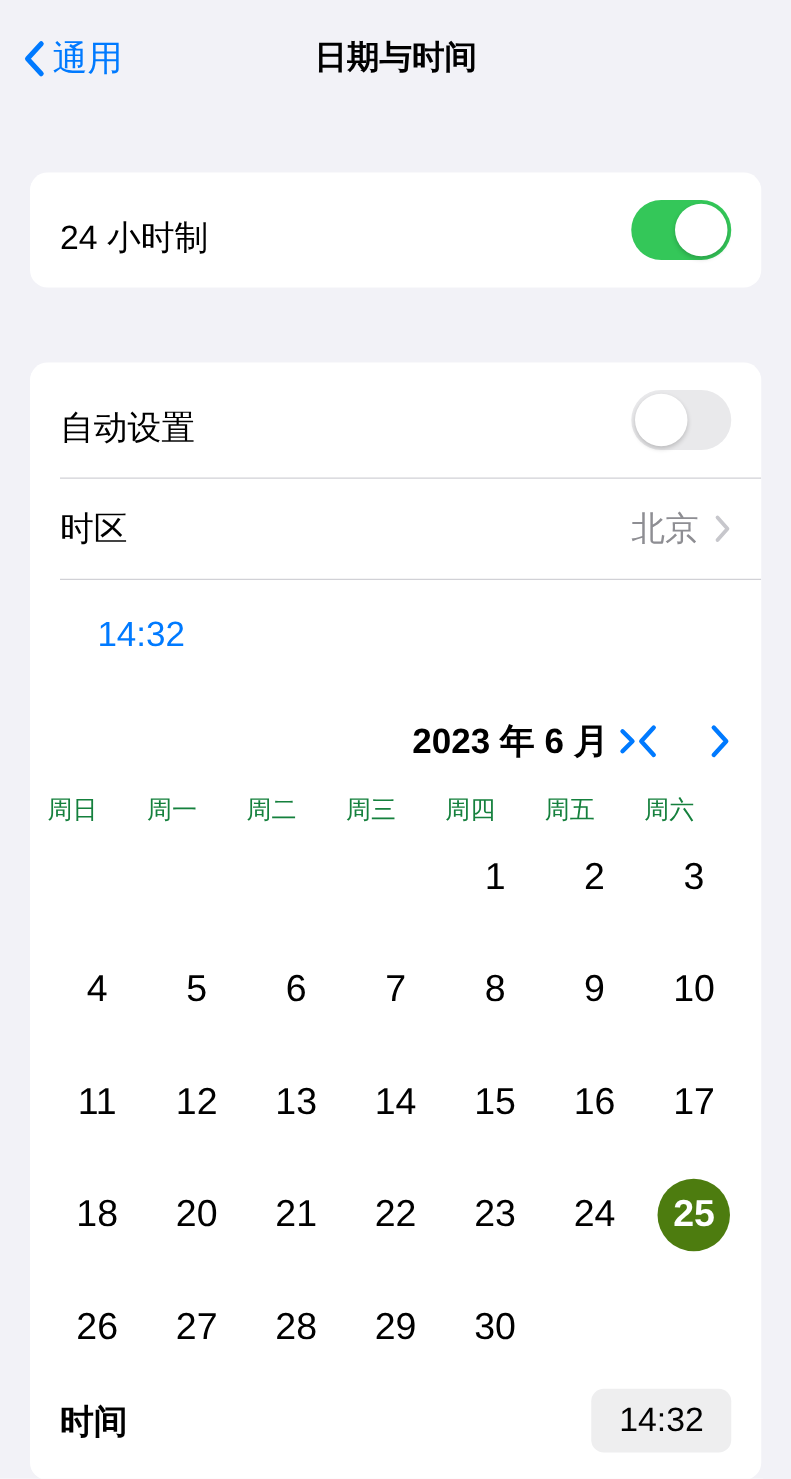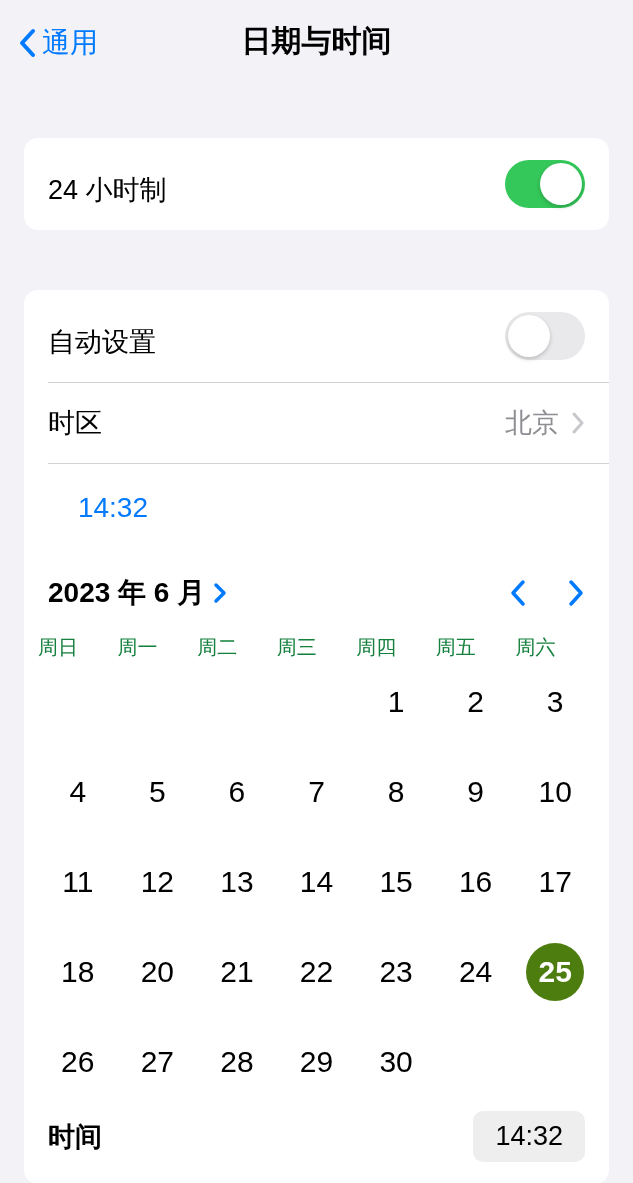--- a/index.html
+++ b/index.html
@@ -9,40 +9,40 @@
       font-family: -apple-system, BlinkMacSystemFont, "Helvetica Neue", sans-serif;
     }
     body {
       background: #f2f2f7;
       width: 633px;
       height: 1183px;
       overflow: hidden;
     }
     .header {
       display: flex;
-      align-items: flex-end;
-      padding: 16px 18px;
+      align-items: flex-start;
+      padding: 28px 18px;
       position: relative;
       height: 78px;
     }
     .back-btn {
       display: flex;
       align-items: center;
       color: #007aff;
       font-size: 28px;
       cursor: pointer;
     }
     .back-chevron {
       margin-right: 6px;
     }
     .header-title {
       position: absolute;
       left: 50%;
       transform: translateX(-50%);
-      font-size: 30px;
+      font-size: 26px;
       font-weight: 600;
       color: #000;
     }
     .section {
       margin: 0 24px;
       background: #fff;
       border-radius: 14px;
       overflow: hidden;
     }
     .section-24h {
@@ -113,21 +113,21 @@
       flex: 1;
       text-align: center;
     }
     .datetime-time {
       min-width: 100px;
       text-align: right;
     }
     .month-nav {
       display: flex;
       align-items: center;
-      justify-content: space-between;
+      justify-content: flex-end;
       padding: 32px 24px 18px;
     }
     .month-label {
       display: flex;
       align-items: center;
       font-size: 28px;
       font-weight: 600;
       color: #000;
       cursor: pointer;
     }

